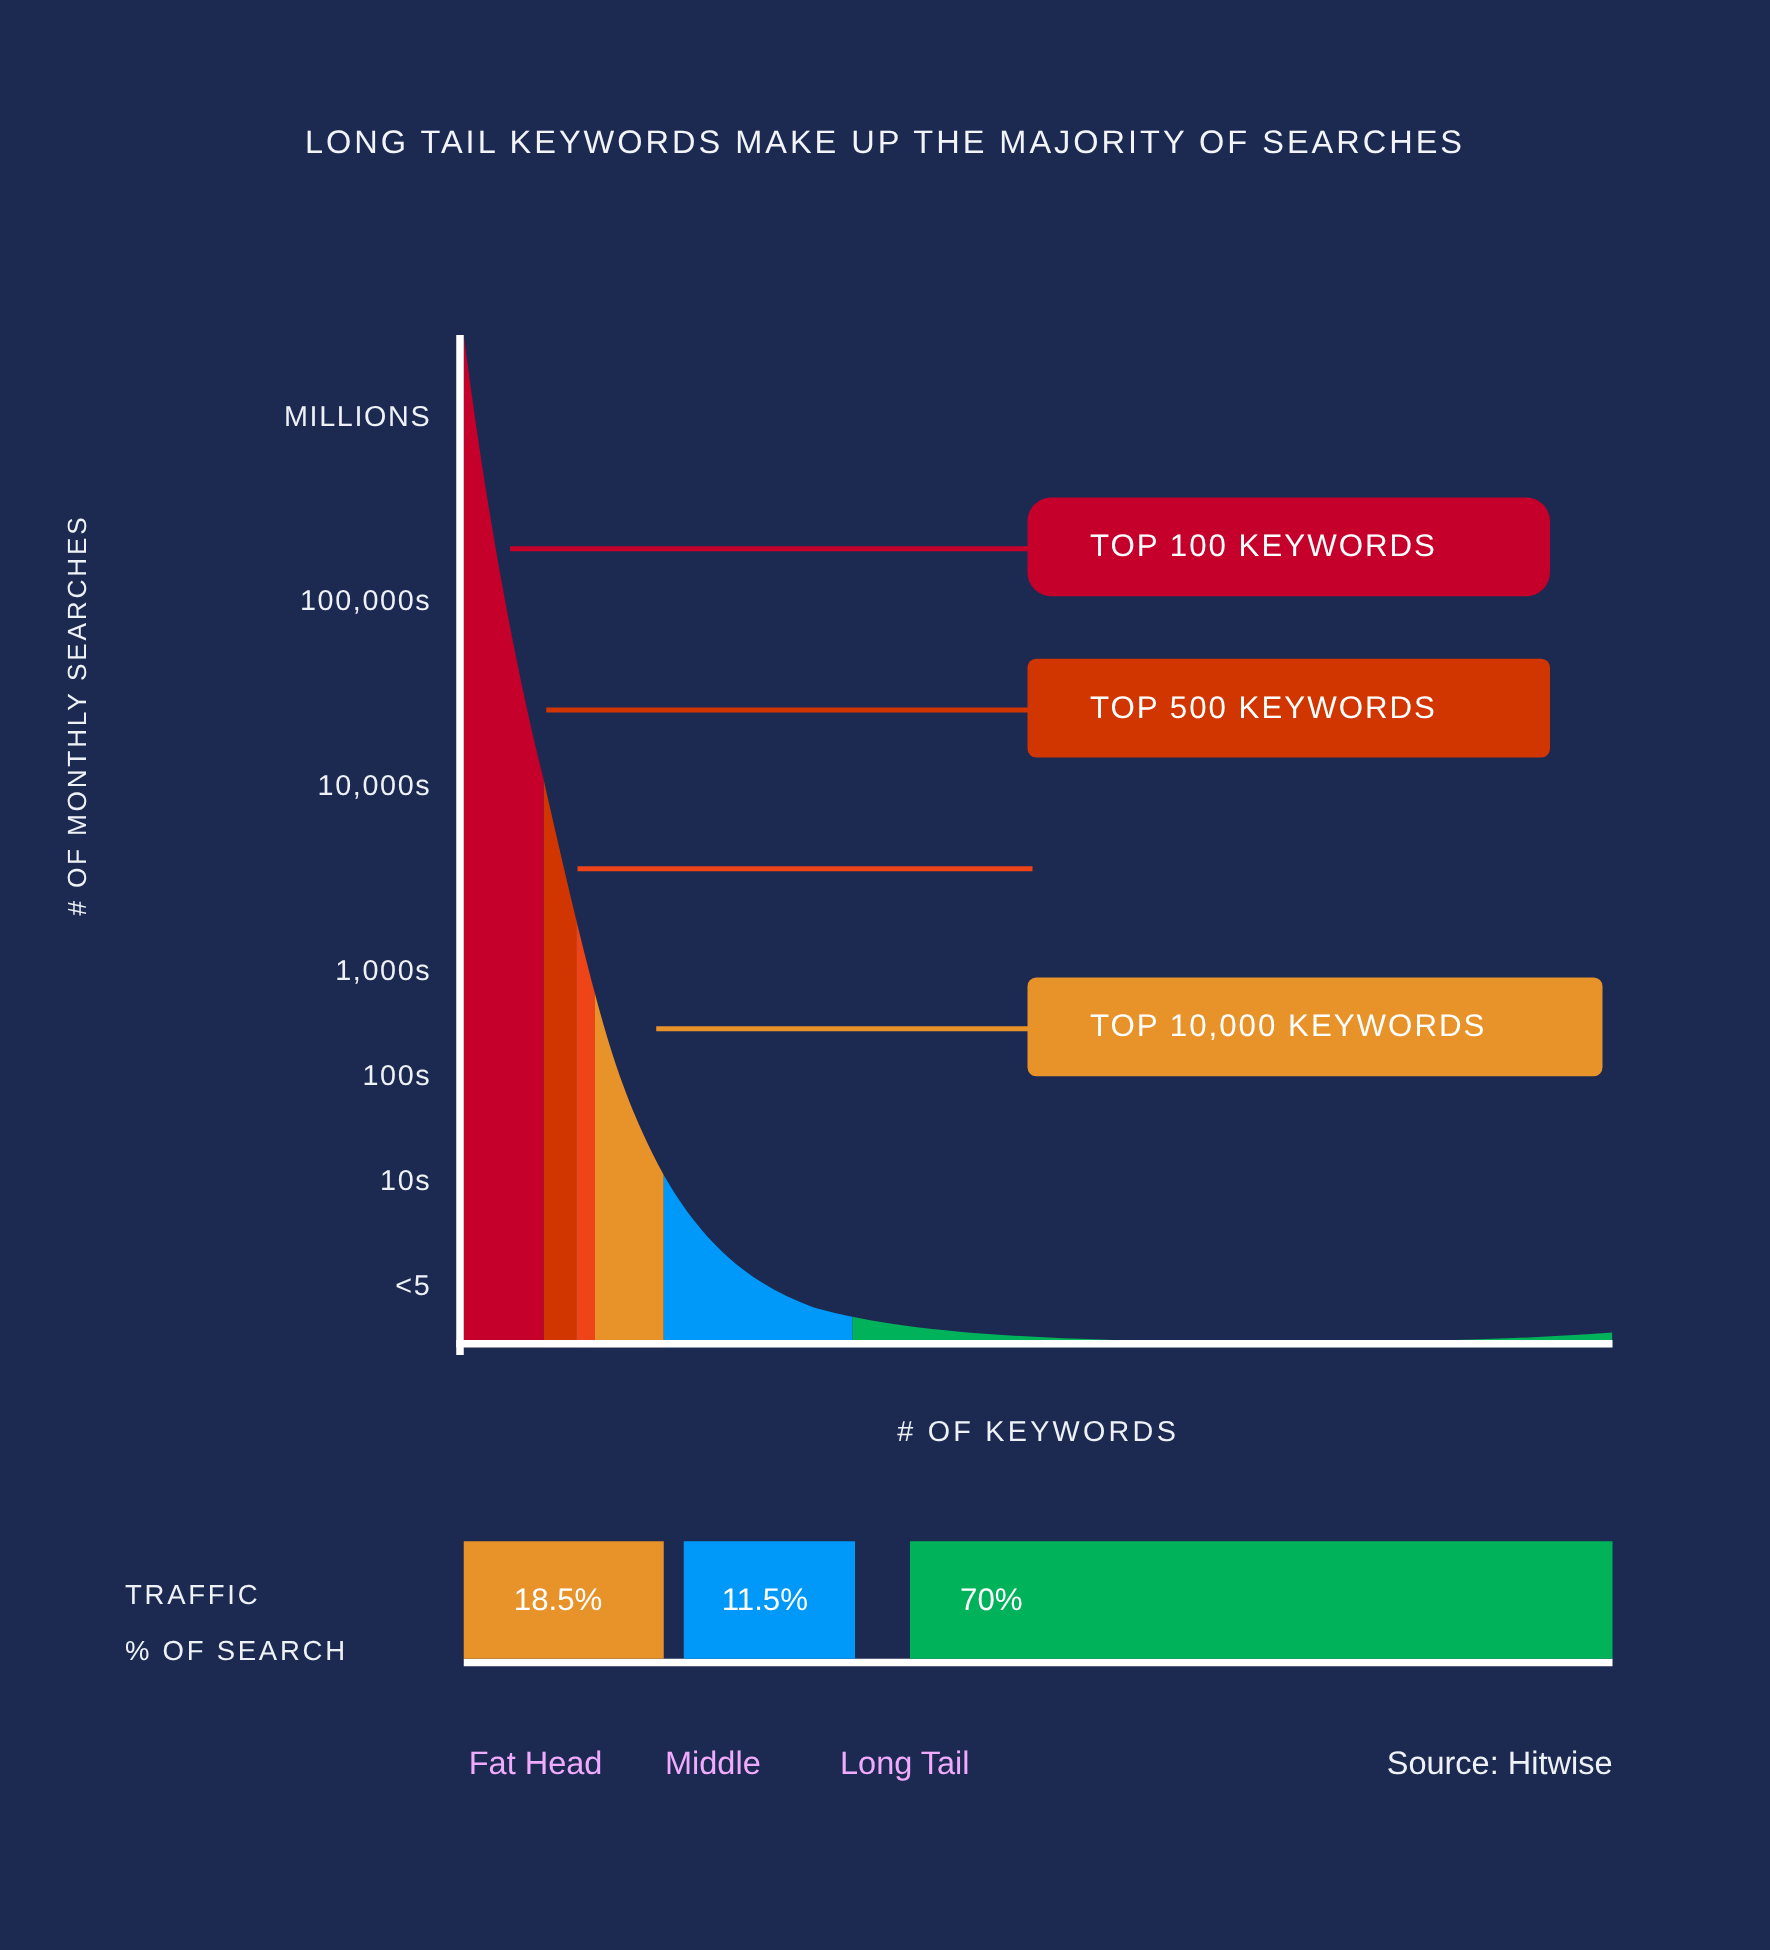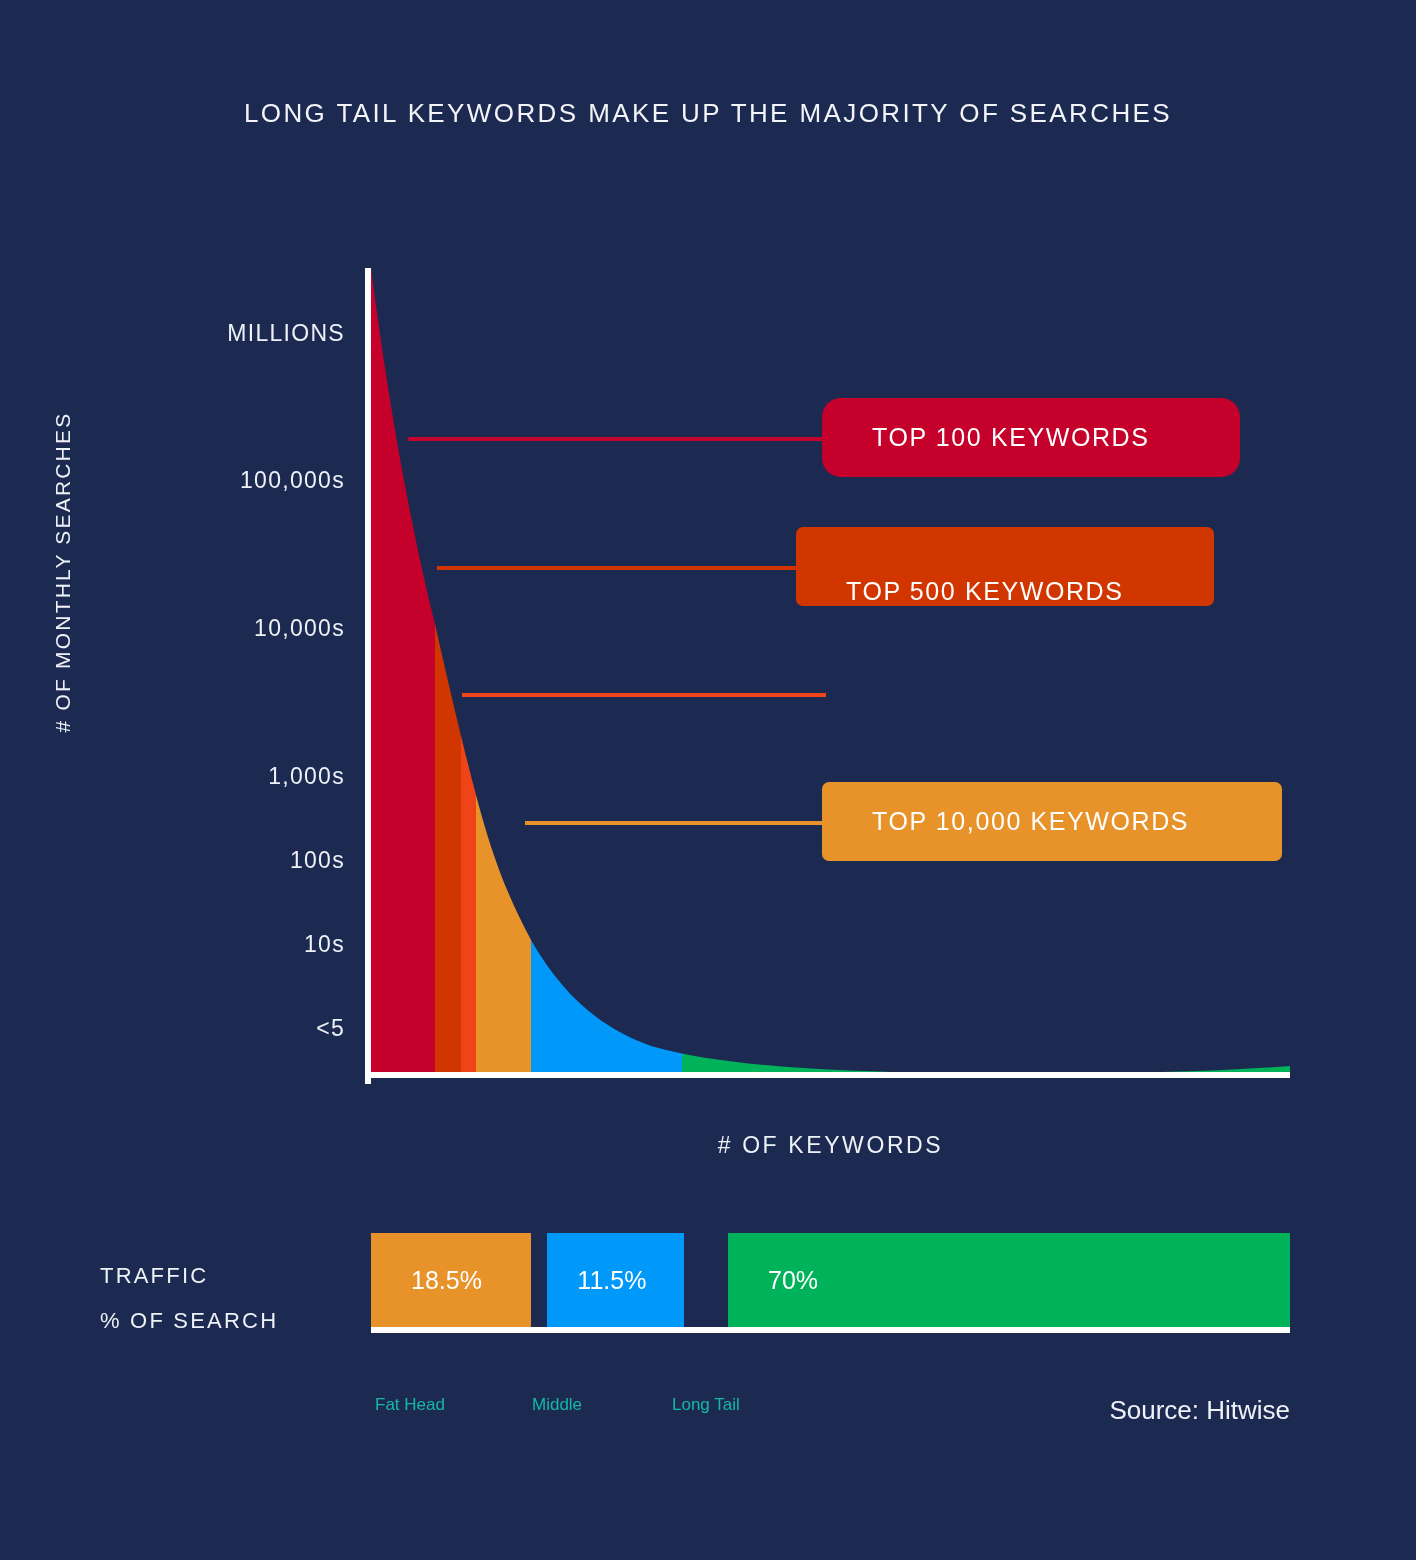--- a/index.html
+++ b/index.html
@@ -146,22 +146,22 @@
   }
   .seg.narrow { padding-left: 30px; }
 
   .catlabels {
     position: absolute;
     left: 371px; top: 1395px;
     width: 919px; height: 40px;
   }
   .cat {
     position: absolute;
-    color: #14b8a6;
-    font-size: 17px;
+    color: #f0abfc;
+    font-size: 26px;
     white-space: nowrap;
   }
   .source {
     position: absolute;
     right: 0; top: 0;
     color: #eef1f6;
     font-size: 26px;
     white-space: nowrap;
   }
 </style>
@@ -215,21 +215,21 @@
   <div class="xlabel"># OF KEYWORDS</div>
 
   <div class="connector" style="left:408px; top:437px; width:418px; background:#c4002b;"></div>
   <div class="connector" style="left:437px; top:566px; width:389px; background:#d13600;"></div>
   <div class="connector" style="left:462px; top:693px; width:364px; background:#ef4417;"></div>
   <div class="connector" style="left:525px; top:821px; width:301px; background:#e8922a;"></div>
 
   <div class="callout" style="left:822px; top:398px; width:418px; height:79px; background:#c4002b;border-radius:19px;">
     <span>TOP 100 KEYWORDS</span>
   </div>
-  <div class="callout" style="left:796px; top:527px; width:418px; height:79px; background:#d13600;align-items:flex-end;">
+  <div class="callout" style="left:822px; top:527px; width:418px; height:79px; background:#d13600;">
     <span>TOP 500 KEYWORDS</span>
   </div>
   <div class="callout" style="left:822px; top:782px; width:460px; height:79px; background:#e8922a;">
     <span>TOP 10,000 KEYWORDS</span>
   </div>
 
   <div class="pct-label">
     <div>TRAFFIC</div>
     <div>% OF SEARCH</div>
   </div>

